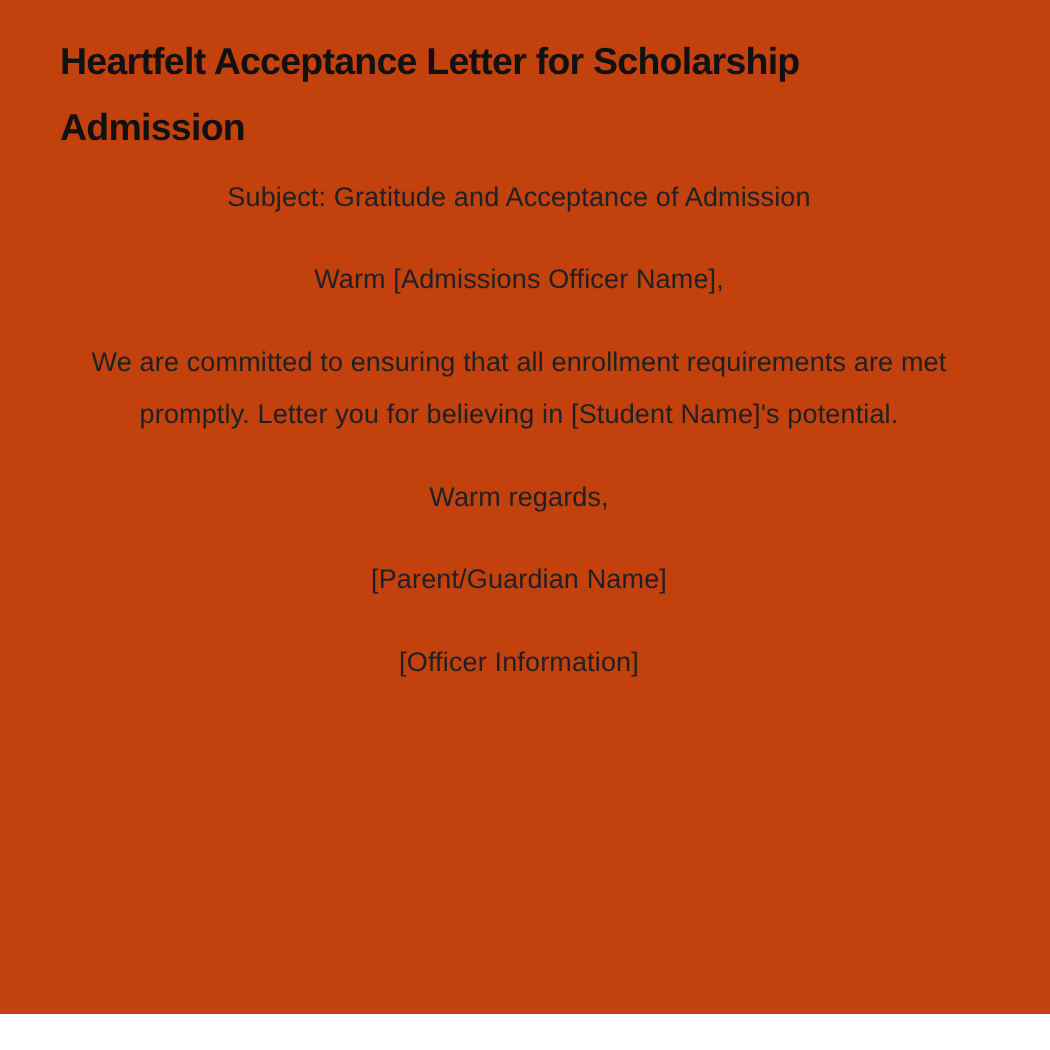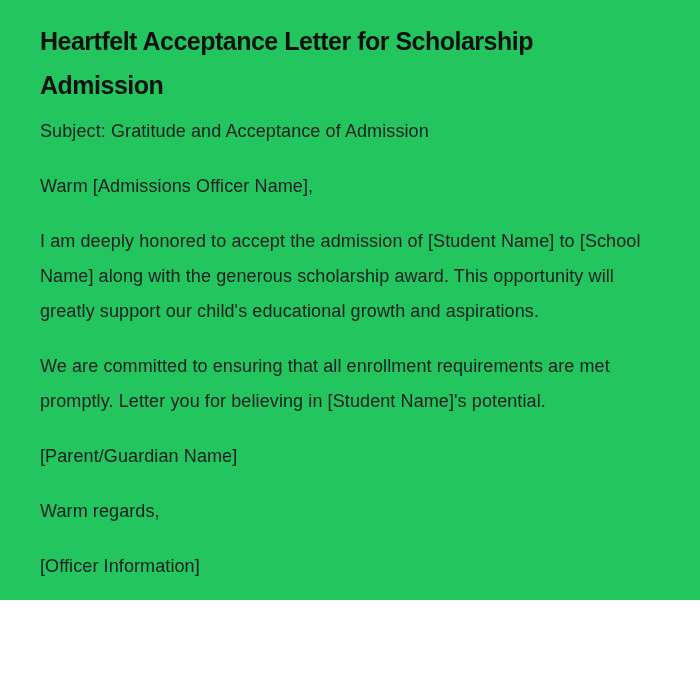--- a/index.html
+++ b/index.html
@@ -5,54 +5,54 @@
   * { margin: 0; padding: 0; box-sizing: border-box; }
   html, body {
     width: 700px;
     height: 700px;
     background: #ffffff;
     font-family: "Liberation Sans", "DejaVu Sans", sans-serif;
     overflow: hidden;
   }
   .page {
     width: 700px;
-    height: 600px;
-    background: #22c55e;
+    height: 676px;
+    background: #c2410c;
     padding: 19px 40px 0 40px;
   }
   .doc-title {
     font-size: 25px;
     font-weight: 700;
     line-height: 44px;
     letter-spacing: -0.5px;
     color: #111111;
     max-width: 560px;
     margin: 0 0 7px 0;
   }
   .body-text {
     font-size: 18px;
     line-height: 35px;
     color: #202124;
     max-width: 612px;
     margin: 0 0 20px 0;
     letter-spacing: 0.1px;
+    text-align: center;
   }
 </style>
 </head>
 <body>
 
 <div class="page">
   <h1 class="doc-title">Heartfelt Acceptance Letter for Scholarship Admission</h1>
 
   <p class="body-text">Subject: Gratitude and Acceptance of Admission</p>
 
   <p class="body-text">Warm [Admissions Officer Name],</p>
 
-  <p class="body-text">I am deeply honored to accept the admission of [Student Name] to [School Name] along with the generous scholarship award. This opportunity will greatly support our child's educational growth and aspirations.</p>
 
   <p class="body-text">We are committed to ensuring that all enrollment requirements are met promptly. Letter you for believing in [Student Name]'s potential.</p>
 
+  <p class="body-text">Warm regards,</p>
+
   <p class="body-text">[Parent/Guardian Name]</p>
-
-  <p class="body-text">Warm regards,</p>
 
   <p class="body-text">[Officer Information]</p>
 </div>
 
 </body></html>

